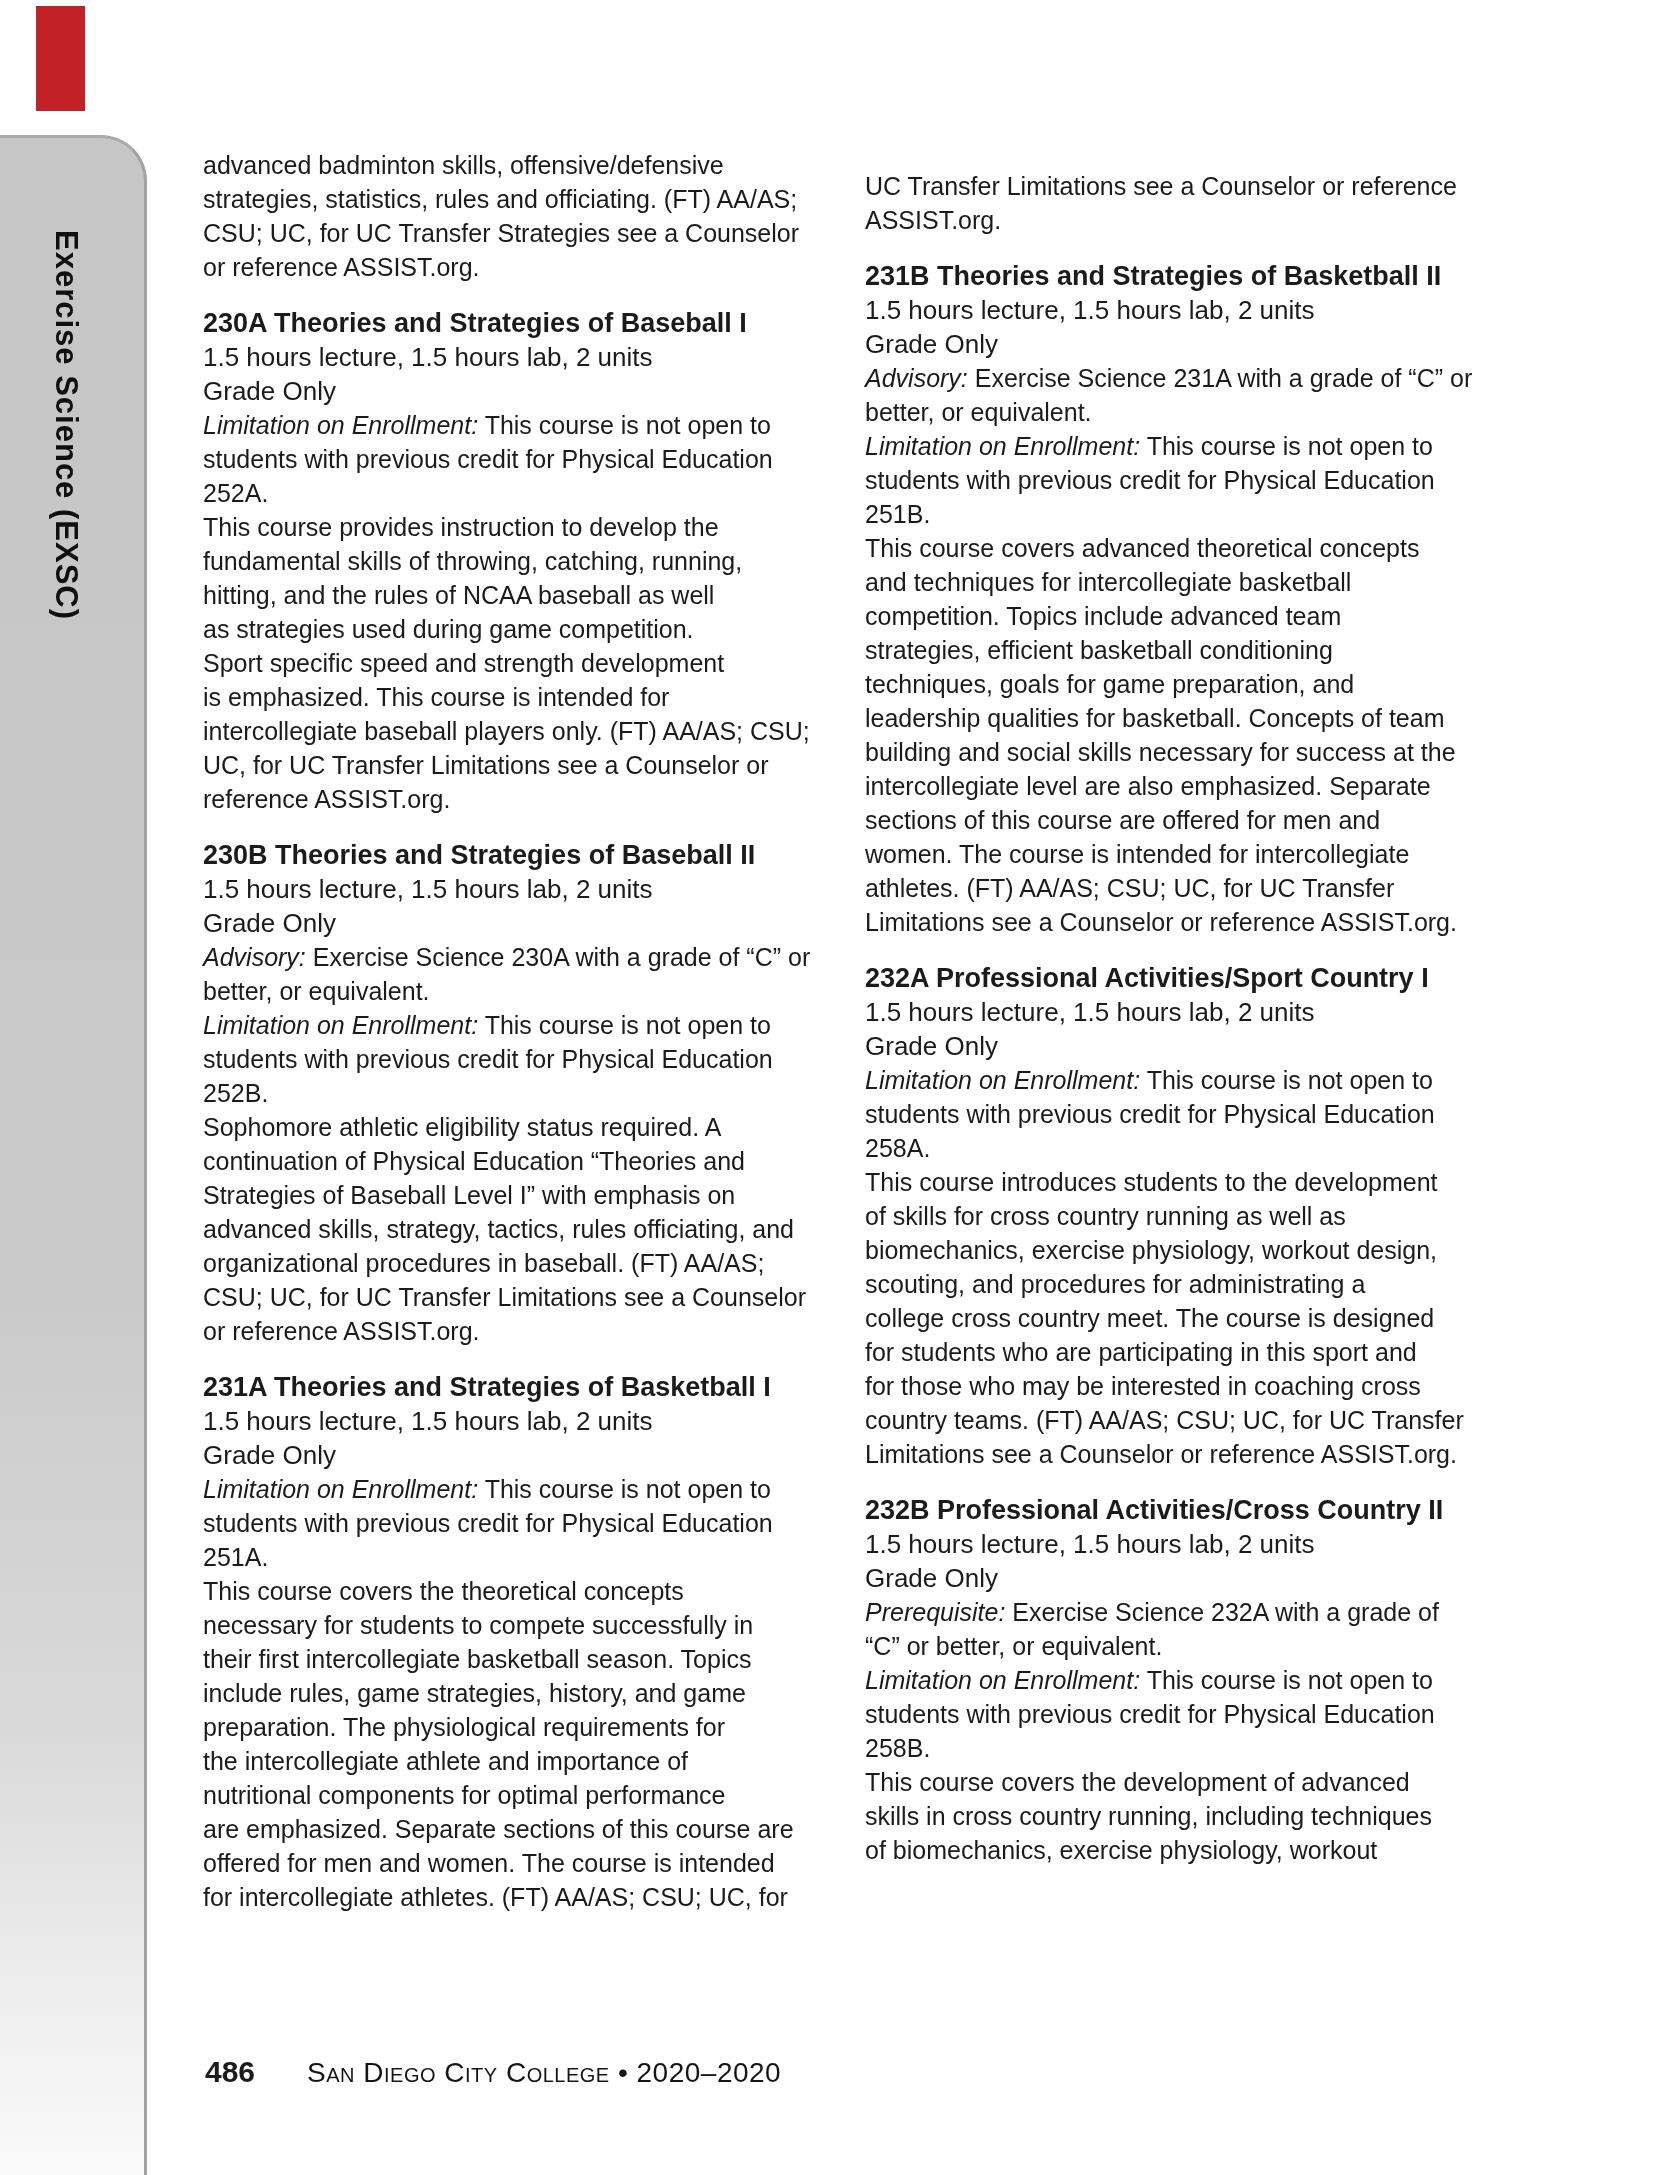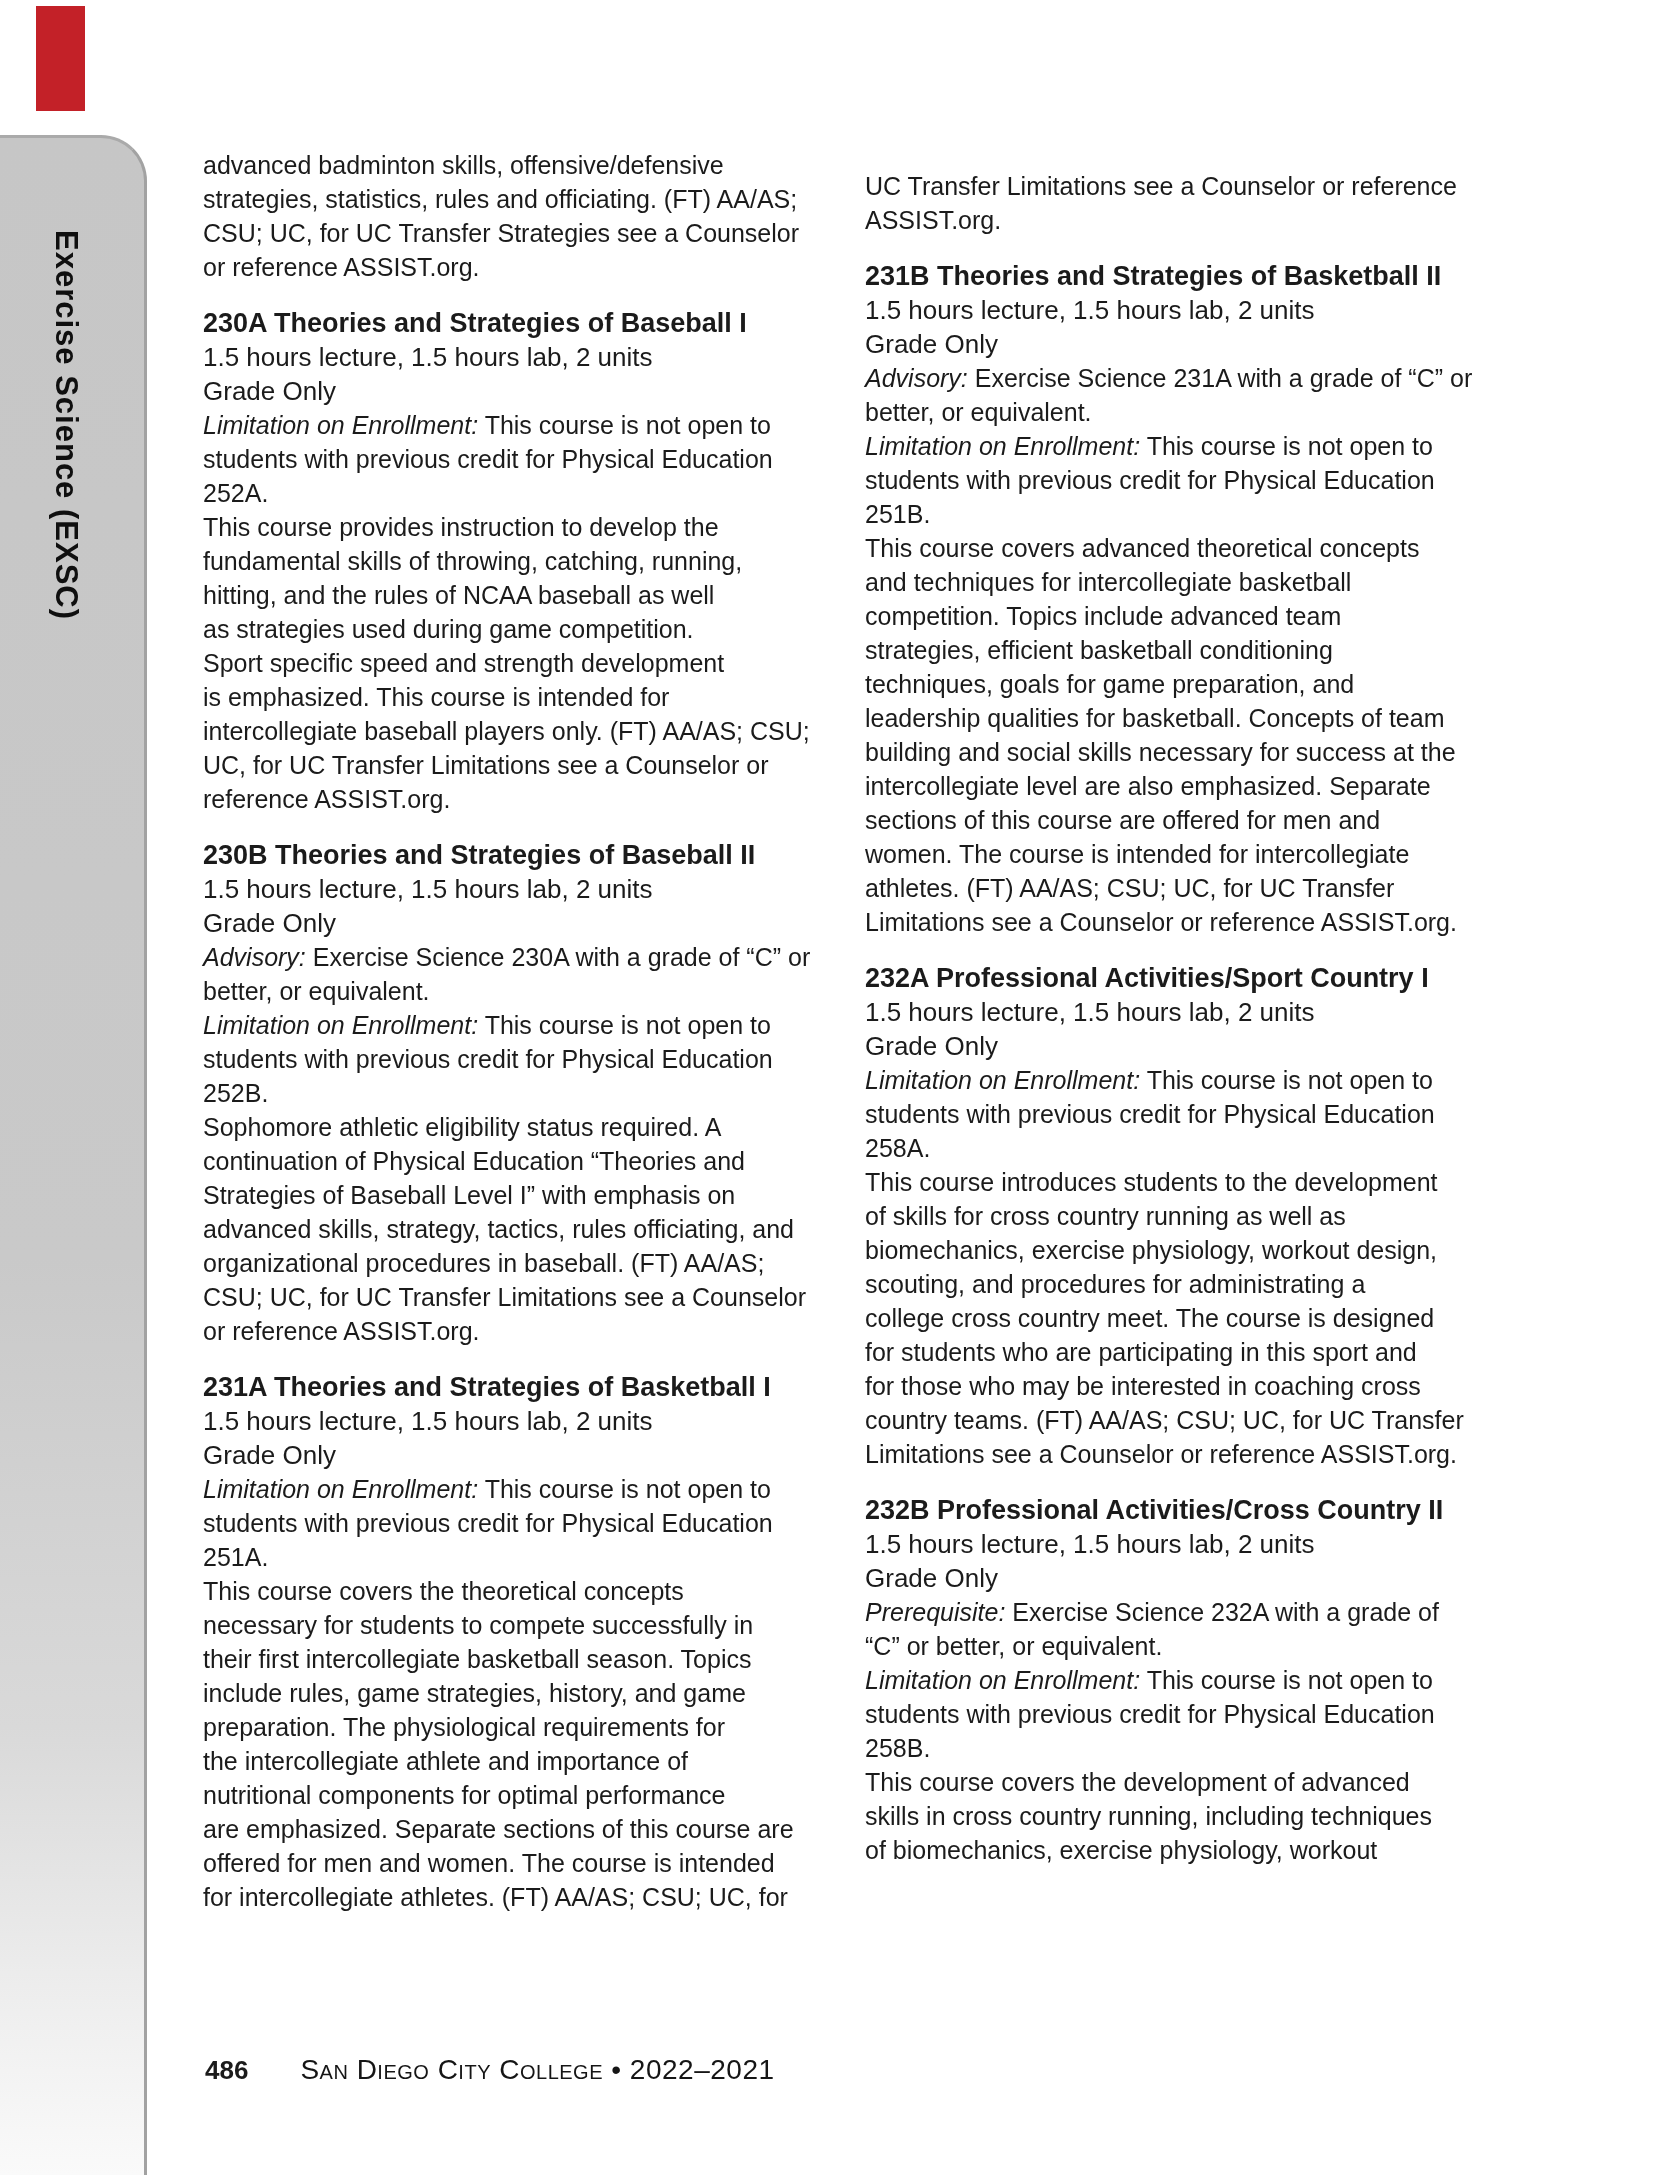--- a/index.html
+++ b/index.html
@@ -26,21 +26,21 @@
   .col-left{left:203px;width:613px;}
   .col-right{left:865px;width:616px;margin-top:21px;}
   .intro{white-space:pre;margin:0;}
   .course{margin-top:22px;}
   .course-title{margin:0;font-weight:bold;font-size:27px;line-height:34px;white-space:pre;}
   .course-hours,.course-grade{font-weight:normal;font-size:26px;line-height:34px;text-align:left;white-space:pre;}
   .para{margin:0;}
   .plabel{font-style:italic;}
   .ptext{white-space:pre;}
   .footer{position:absolute;left:205px;top:2032px;}
-  .page-num{font-weight:bold;font-size:26px;display:inline-block;vertical-align:baseline;margin-top:23px;}
+  .page-num{font-weight:bold;font-size:30px;display:inline-block;vertical-align:baseline;margin-top:23px;}
   .footer-text{
     font-variant:small-caps;font-size:28px;margin-left:52px;letter-spacing:0.5px;color:#151515;
   }
 </style>
 </head>
 <body>
 
 <div class="red-tab"></div>
 
 <div class="sidebar">
@@ -163,14 +163,14 @@
     <p class="para"><span class="plabel">Limitation on Enrollment:</span><span class="ptext"> This course is not open to
 students with previous credit for Physical Education
 258B.</span></p>
     <p class="para"><span class="plabel"></span><span class="ptext">This course covers the development of advanced
 skills in cross country running, including techniques
 of biomechanics, exercise physiology, workout</span></p>
   </section>
 </div>
 
 <div class="footer">
-  <span class="page-num">486</span><span class="footer-text">San Diego City College • 2022–2021</span>
+  <span class="page-num">486</span><span class="footer-text">San Diego City College • 2020–2020</span>
 </div>
 
 </body></html>

